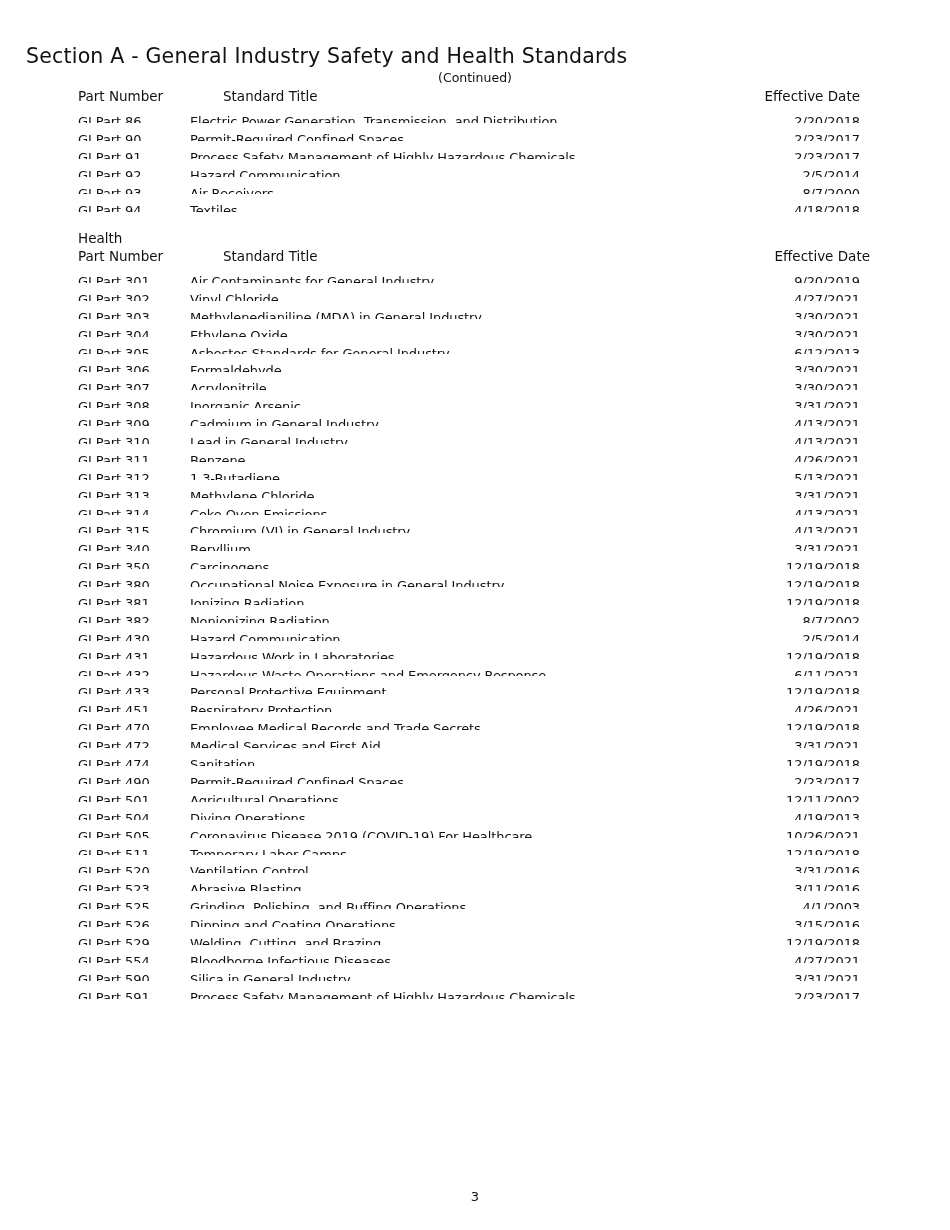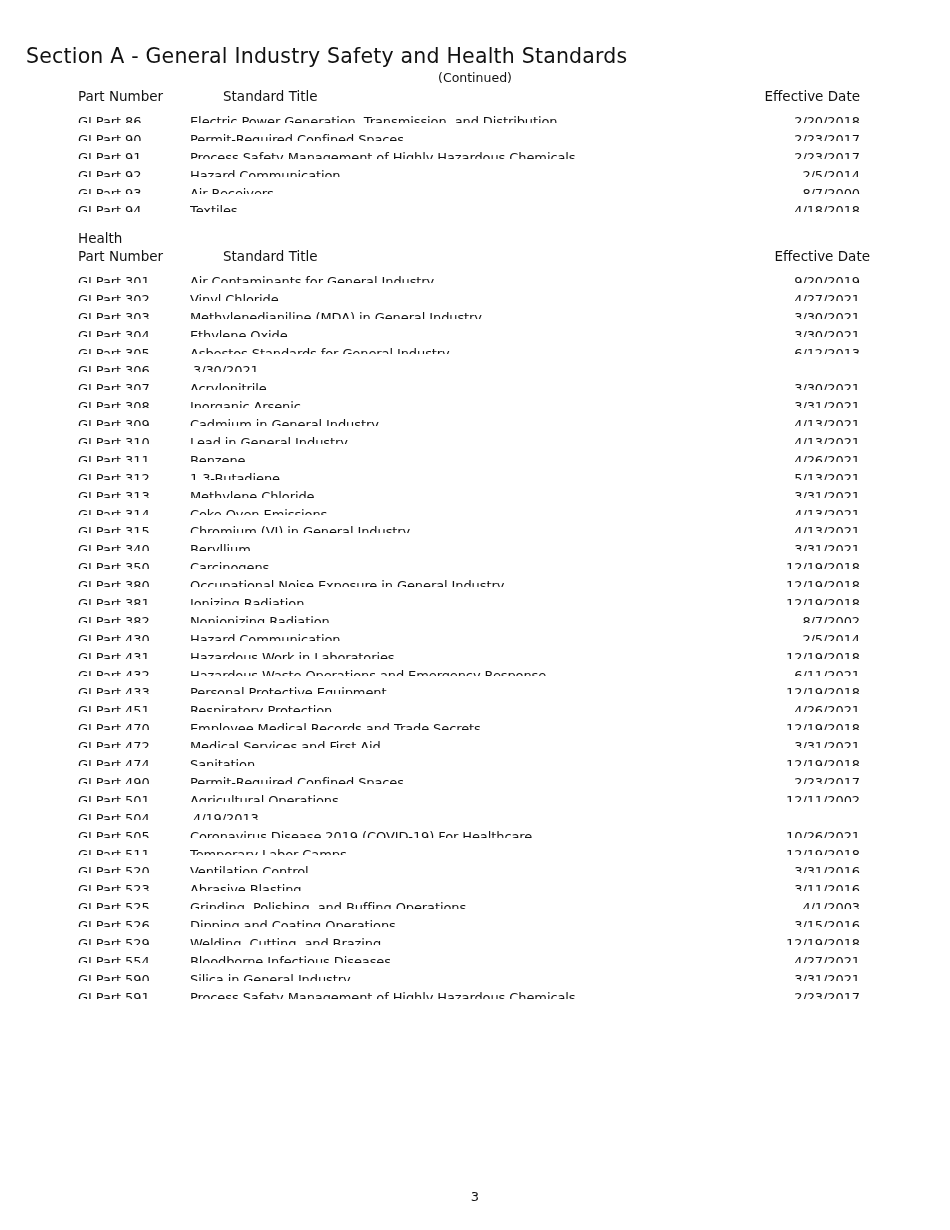--- a/index.html
+++ b/index.html
@@ -125,20 +125,21 @@
         <span class="ttl">Ethylene Oxide</span>
         <span class="date">3/30/2021</span>
       </div>
       <div class="row">
         <span class="part dots">GI Part 305</span>
         <span class="ttl">Asbestos Standards for General Industry</span>
         <span class="date">6/12/2013</span>
       </div>
       <div class="row">
         <span class="part dots">GI Part 306</span>
+        <span class="ttl">Formaldehyde</span>
         <span class="date">3/30/2021</span>
       </div>
       <div class="row">
         <span class="part dots">GI Part 307</span>
         <span class="ttl">Acrylonitrile</span>
         <span class="date">3/30/2021</span>
       </div>
       <div class="row">
         <span class="part">GI Part 308</span>
         <span class="ttl">Inorganic Arsenic</span>
@@ -249,20 +250,21 @@
         <span class="ttl">Permit-Required Confined Spaces</span>
         <span class="date">2/23/2017</span>
       </div>
       <div class="row">
         <span class="part dots">GI Part 501</span>
         <span class="ttl">Agricultural Operations</span>
         <span class="date">12/11/2002</span>
       </div>
       <div class="row">
         <span class="part dots">GI Part 504</span>
+        <span class="ttl">Diving Operations</span>
         <span class="date">4/19/2013</span>
       </div>
       <div class="row">
         <span class="part dots">GI Part 505</span>
         <span class="ttl">Coronavirus Disease 2019 (COVID-19) For Healthcare</span>
         <span class="date">10/26/2021</span>
       </div>
       <div class="row">
         <span class="part dots">GI Part 511</span>
         <span class="ttl">Temporary Labor Camps</span>

